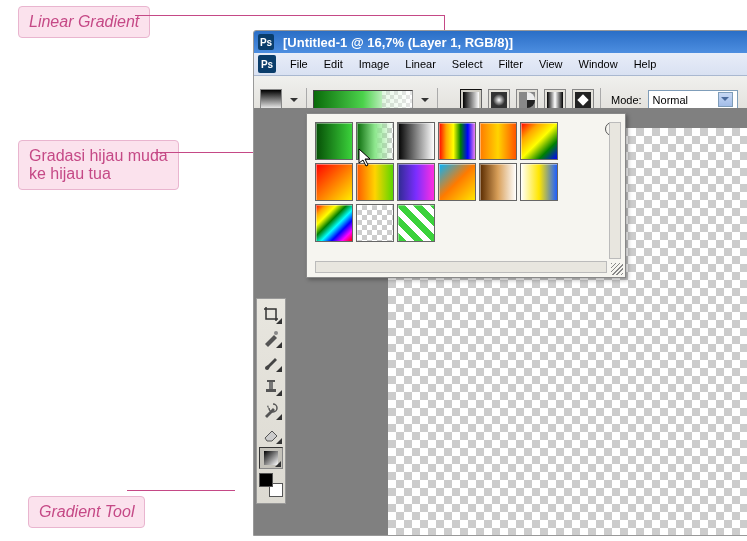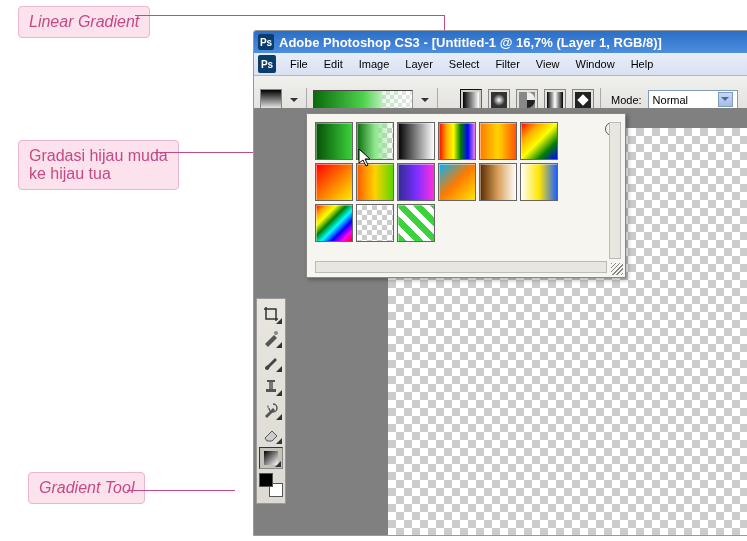--- a/index.html
+++ b/index.html
@@ -66,38 +66,37 @@
 <body>
 
 <div class="callout italic" style="left:18px; top:6px;">Linear Gradient</div>
 <div class="line" style="left:135px; top:15px; width:310px; height:1px;"></div>
 <div class="line" style="left:444px; top:15px; width:1px; height:80px;"></div>
 
 <div class="callout" style="left:18px; top:140px; white-space:pre-line;">Gradasi hijau muda
 ke hijau tua</div>
 <div class="line" style="left:155px; top:152px; width:135px; height:1px;"></div>
 
-<div class="callout italic" style="left:28px; top:472px;">Gradient Tool</div>
+<div class="callout italic" style="left:28px; top:496px;">Gradient Tool</div>
 <div class="line" style="left:127px; top:490px; width:108px; height:1px;"></div>
 
 <div class="app">
 
   <div class="titlebar">
     <div class="ps">Ps</div>
-    <span>Adobe Photoshop CS3 -</span>
     <span style="width:4px;"></span>
     <span>[Untitled-1 @ 16,7% (Layer 1, RGB/8)]</span>
   </div>
 
   <div class="menubar">
     <div class="ps2">Ps</div>
     <span class="mi">File</span>
     <span class="mi">Edit</span>
     <span class="mi">Image</span>
-    <span class="mi">Layer</span>
+    <span class="mi">Linear</span>
     <span class="mi">Select</span>
     <span class="mi">Filter</span>
     <span class="mi">View</span>
     <span class="mi">Window</span>
     <span class="mi">Help</span>
   </div>
 
   <div class="optbar">
     <div class="tool-swatch"></div>
     <div class="dd-arrow"></div>

